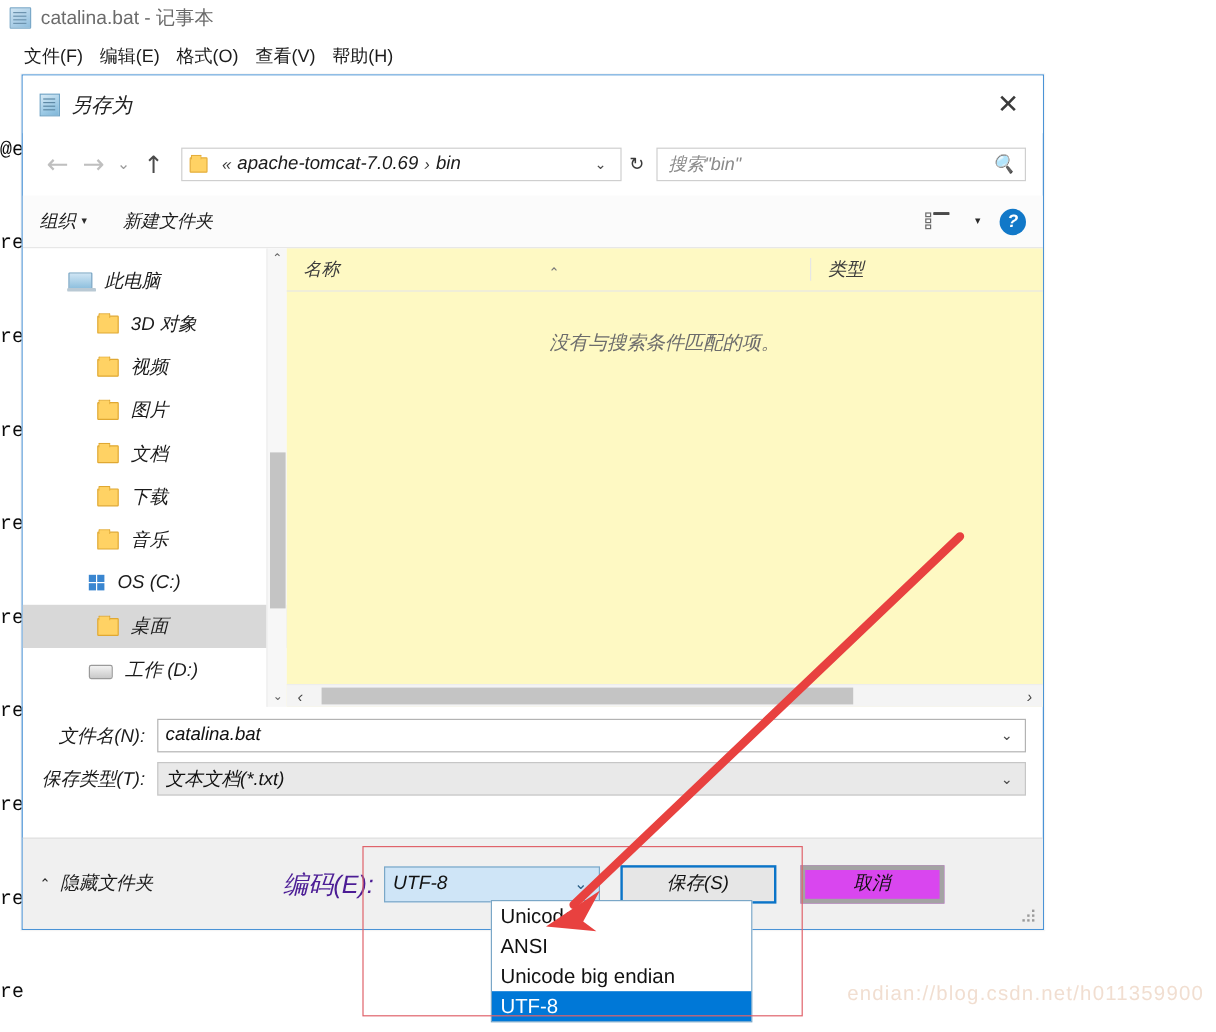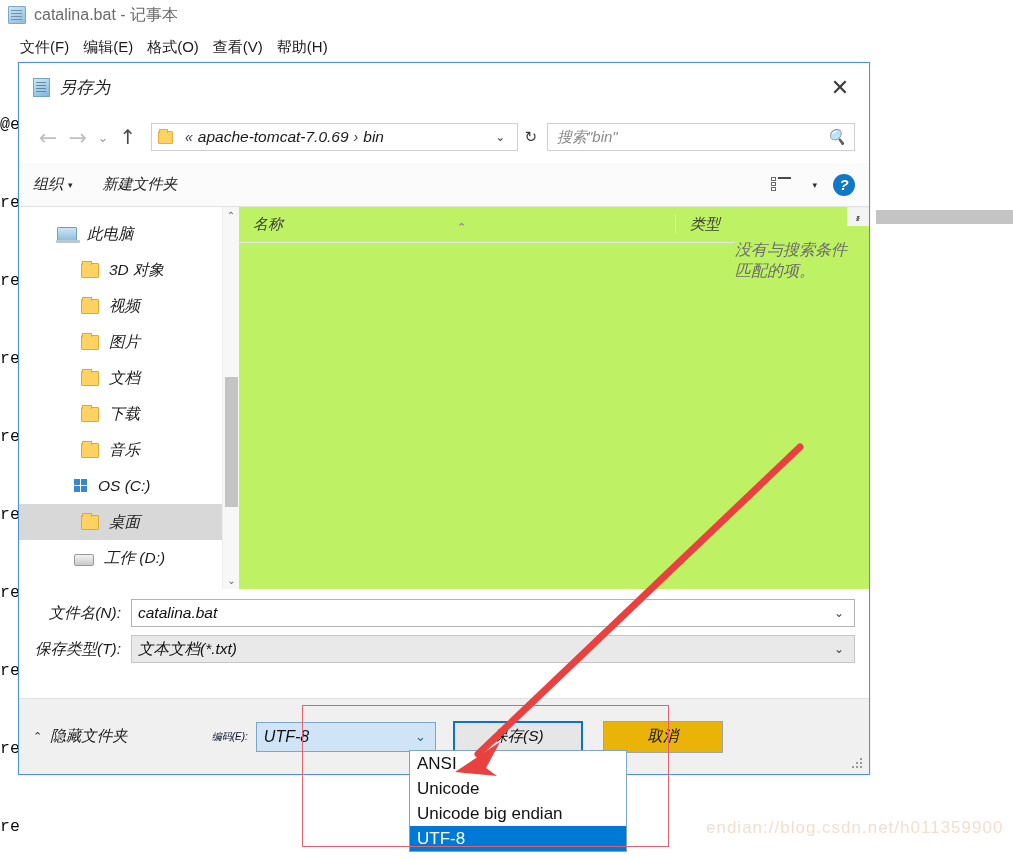--- a/index.html
+++ b/index.html
@@ -163,21 +163,21 @@
   .ic-win i:nth-child(3){left:0;top:7px}.ic-win i:nth-child(4){left:7px;top:7px}
 
   .side-scroll {
     position: absolute; right: 0; top: 0; width: 17px; height: 100%;
     background: #f7f7f7; border-left: 1px solid #ededed;
   }
   .ss-arrow { height: 17px; display:flex; align-items:center; justify-content:center; font-size:10px; color:#666; }
   .ss-arrow.bottom { position:absolute; bottom:0; width:17px; }
   .ss-thumb { position:absolute; left:2px; width:13px; background:#c4c4c4; }
 
-  .filelist { flex: 1; position: relative; background: #bef264; display: flex; flex-direction: row; justify-content: space-between; }
+  .filelist { flex: 1; position: relative; background: #fef9c3; display: flex; flex-direction: column; justify-content: space-between; }
   .col-header {
     height: 36px; display: flex; align-items: center; border-bottom: 1px solid #e6e6e6;
     position: relative;
   }
   .col { font-size: 15px; color: #3b3b3b; padding-left: 14px; position: relative; }
   .col + .col { border-left: 1px solid #e6e6e6; }
   .col-name { width: 436px; }
   .col-date { width: 200px; }
   .col-type { width: 60px; }
   .sort-caret { position: absolute; left: 218px; top: 6px; font-size: 11px; color: #7a7a7a; }
@@ -205,30 +205,30 @@
   .row-gap { height: 6px; }
 
   
   .dlg-footer {
     position: absolute; left: 0; bottom: 0; width: 100%; height: 76px;
     background: #f0f0f0; border-top: 1px solid #e0e0e0;
     display: flex; align-items: center; padding: 0 14px;
   }
   .hide-folders { display: flex; align-items: center; font-size: 15.5px; color: #1b1b1b; }
   .hf-caret { font-size: 11px; margin-right: 8px; color: #2b2b2b; }
-  .enc-label { font-size: 10px; color: #0f172a; margin-left: 84px; margin-right: 8px; }
+  .enc-label { font-size: 21px; color: #4c1d95; margin-left: 108px; margin-right: 8px; }
   .enc-combo {
     width: 180px; height: 30px; border: 1px solid #7aa7c7; background: #cfe5f7;
     display: flex; align-items: center; padding: 0 4px 0 7px; font-size: 16px; color: #111;
     position: relative;
   }
   .enc-caret { margin-left: auto; color: #2b5f85; font-size: 13px; padding: 0 5px; }
   .btn {
-    height: 32px; font-size: 15.5px; color: #111; background: #eab308;
-    border: 1px solid #a3a3a3; display: flex; align-items: center; justify-content: center;
+    height: 32px; font-size: 15.5px; color: #111; background: #d946ef;
+    border: 4px solid #a3a3a3; display: flex; align-items: center; justify-content: center;
   }
   .btn-save { width: 130px; margin-left: 17px; background: #e6e6e6; border: 2px solid #0a74c8; }
   .btn-cancel { width: 120px; margin-left: 20px; }
   .grip {
     position: absolute; right: 5px; bottom: 4px; width: 12px; height: 12px;
   }
   .grip i { position:absolute; width:2px; height:2px; background:#9a9a9a; display:block; }
 
   
   .enc-dropdown {
@@ -461,22 +461,22 @@
           <i style="left:4px;top:4px"></i>
           <i style="left:8px;top:4px"></i>
         <i style="left:0;top:8px"></i>
           <i style="left:4px;top:8px"></i>
           <i style="left:8px;top:8px"></i>
       </div>
     </div>
   </div>
 
   <div class="enc-dropdown">
+    <div class="enc-opt">Unicode</div>
     <div class="enc-opt">ANSI</div>
-    <div class="enc-opt">Unicode</div>
     <div class="enc-opt">Unicode big endian</div>
     <div class="enc-opt selected">UTF-8</div>
   </div>
 
   <div class="anno-rect"></div>
   <svg class="anno-arrow" viewBox="0 0 1013 860">
     <line x1="800" y1="447" x2="478" y2="754" stroke="#e8413f" stroke-width="7" stroke-linecap="round"></line>
     <polygon points="455,772 500,742 486,768 497,776" fill="#e8413f"></polygon>
   </svg>
 

